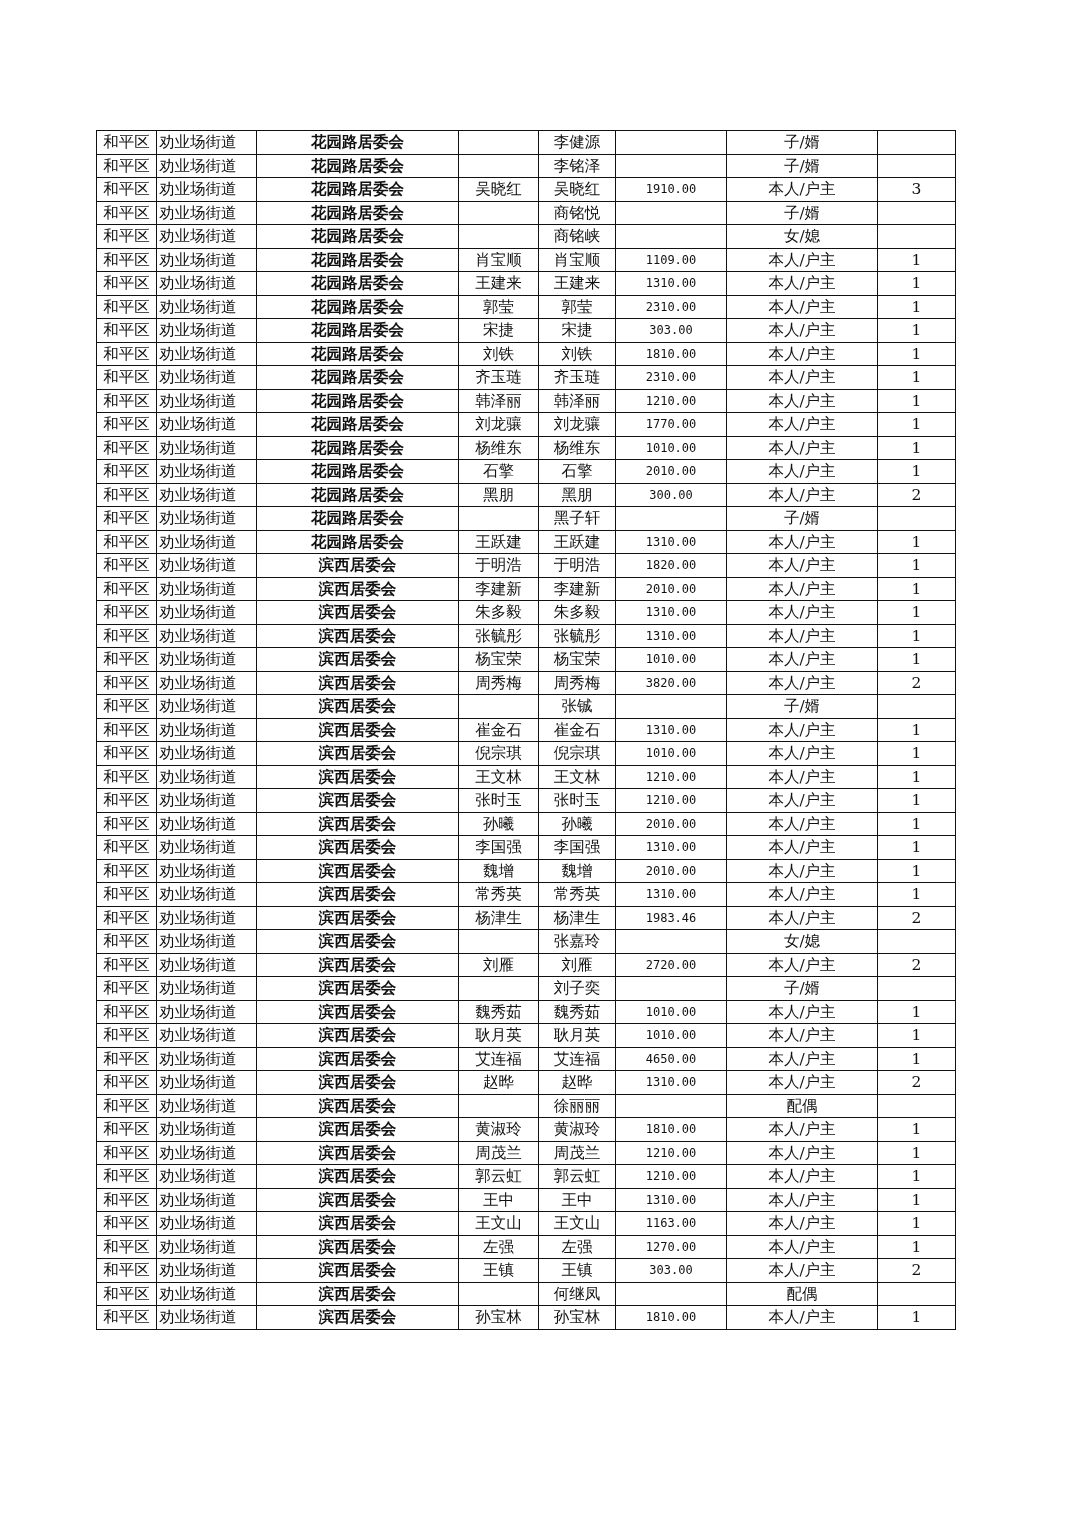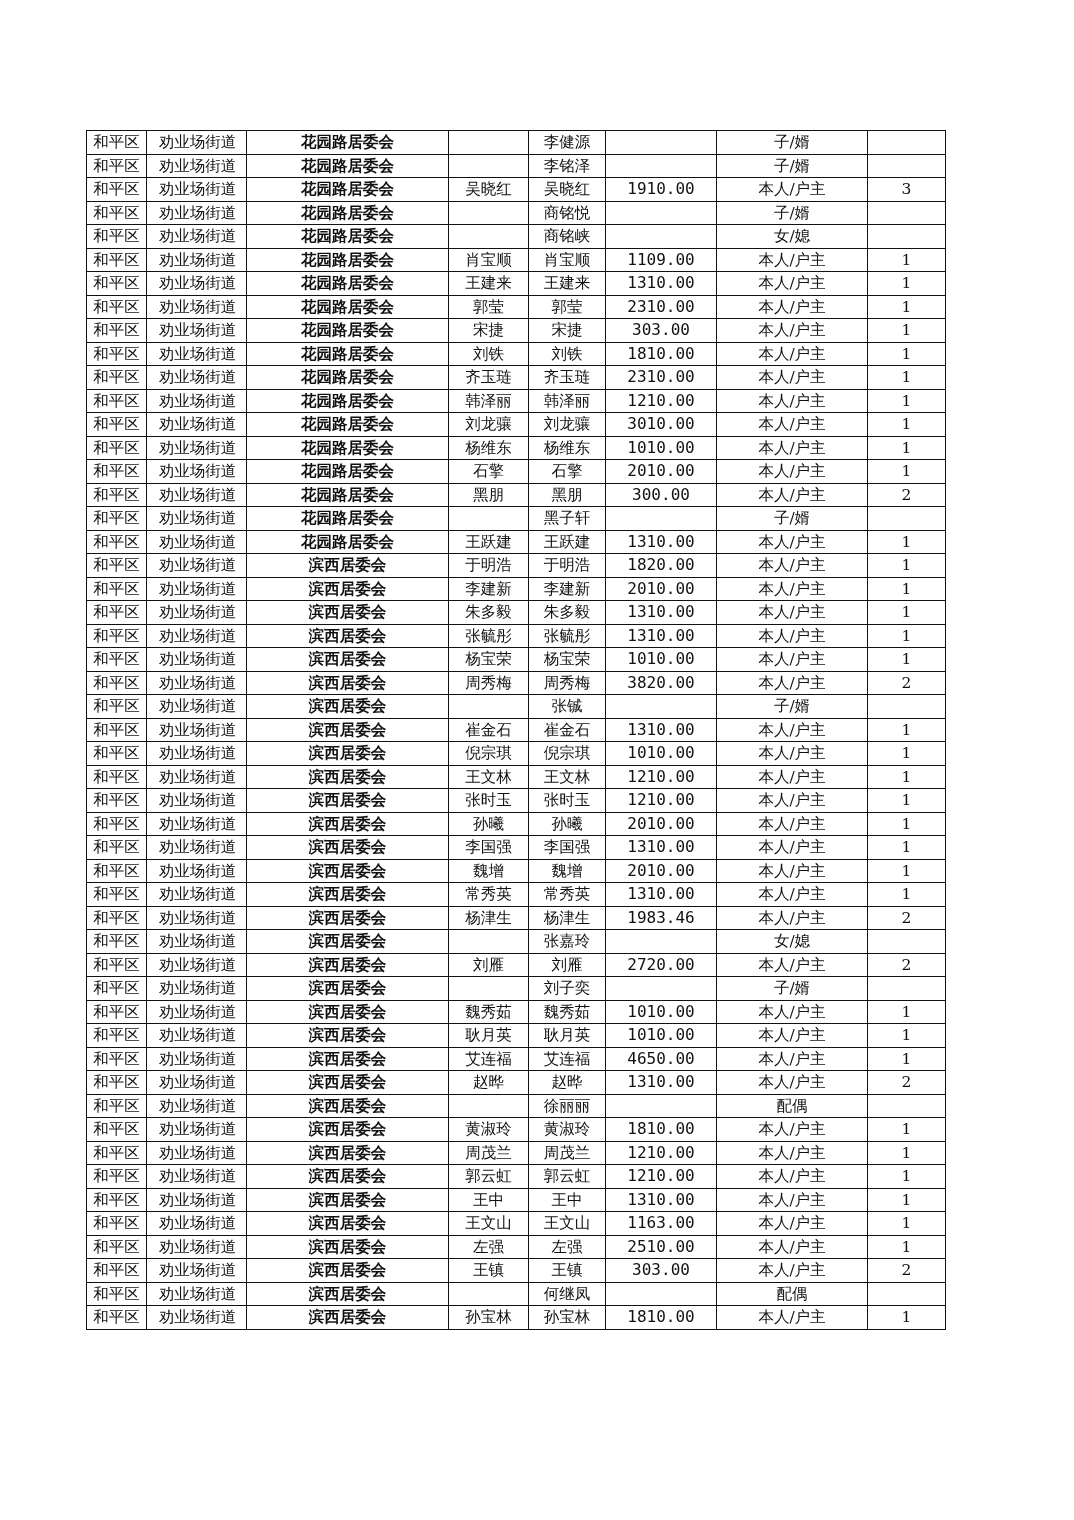--- a/index.html
+++ b/index.html
@@ -1,27 +1,27 @@
 <!DOCTYPE html>
 <html><head>
 <meta charset="utf-8">
 <style>
   html, body { margin: 0; padding: 0; background: #ffffff; }
   body { width: 1074px; height: 1520px; position: relative; overflow: hidden;
          font-family: "DejaVu Serif", "Liberation Serif", serif; color: #111; }
-  .page { position: absolute; left: 86px; top: 130px; }
+  .page { position: absolute; left: 96px; top: 130px; }
   table { border-collapse: collapse; table-layout: fixed; }
   td { border: 1.5px solid #111; height: 22.5px; padding: 0; font-size: 15.5px;
        line-height: 22px; text-align: center; white-space: nowrap; overflow: hidden; }
   td.c0 { width: 59px; }
-  td.c1 { width: 97px; text-align: center; padding-left: 2px; }
+  td.c1 { width: 97px; text-align: left; padding-left: 2px; }
   td.c2 { width: 201px; font-weight: bold; }
   td.c3 { width: 79px; }
   td.c4 { width: 76px; }
-  td.c5 { width: 110px; font-family: "DejaVu Sans Mono", "Liberation Mono", monospace; font-size: 16px; }
+  td.c5 { width: 110px; font-family: "DejaVu Sans Mono", "Liberation Mono", monospace; font-size: 12px; }
   td.c6 { width: 150px; }
   td.c7 { width: 77px; }
 </style>
 </head>
 <body>
 
 <div class="page">
   <table>
     <tbody id="tbody">
         <tr>
@@ -143,21 +143,21 @@
           <td class="c5">1210.00</td>
           <td class="c6">本人/户主</td>
           <td class="c7">1</td>
         </tr>
         <tr>
           <td class="c0">和平区</td>
           <td class="c1">劝业场街道</td>
           <td class="c2">花园路居委会</td>
           <td class="c3">刘龙骧</td>
           <td class="c4">刘龙骧</td>
-          <td class="c5">3010.00</td>
+          <td class="c5">1770.00</td>
           <td class="c6">本人/户主</td>
           <td class="c7">1</td>
         </tr>
         <tr>
           <td class="c0">和平区</td>
           <td class="c1">劝业场街道</td>
           <td class="c2">花园路居委会</td>
           <td class="c3">杨维东</td>
           <td class="c4">杨维东</td>
           <td class="c5">1010.00</td>
@@ -493,21 +493,21 @@
           <td class="c5">1163.00</td>
           <td class="c6">本人/户主</td>
           <td class="c7">1</td>
         </tr>
         <tr>
           <td class="c0">和平区</td>
           <td class="c1">劝业场街道</td>
           <td class="c2">滨西居委会</td>
           <td class="c3">左强</td>
           <td class="c4">左强</td>
-          <td class="c5">2510.00</td>
+          <td class="c5">1270.00</td>
           <td class="c6">本人/户主</td>
           <td class="c7">1</td>
         </tr>
         <tr>
           <td class="c0">和平区</td>
           <td class="c1">劝业场街道</td>
           <td class="c2">滨西居委会</td>
           <td class="c3">王镇</td>
           <td class="c4">王镇</td>
           <td class="c5">303.00</td>

